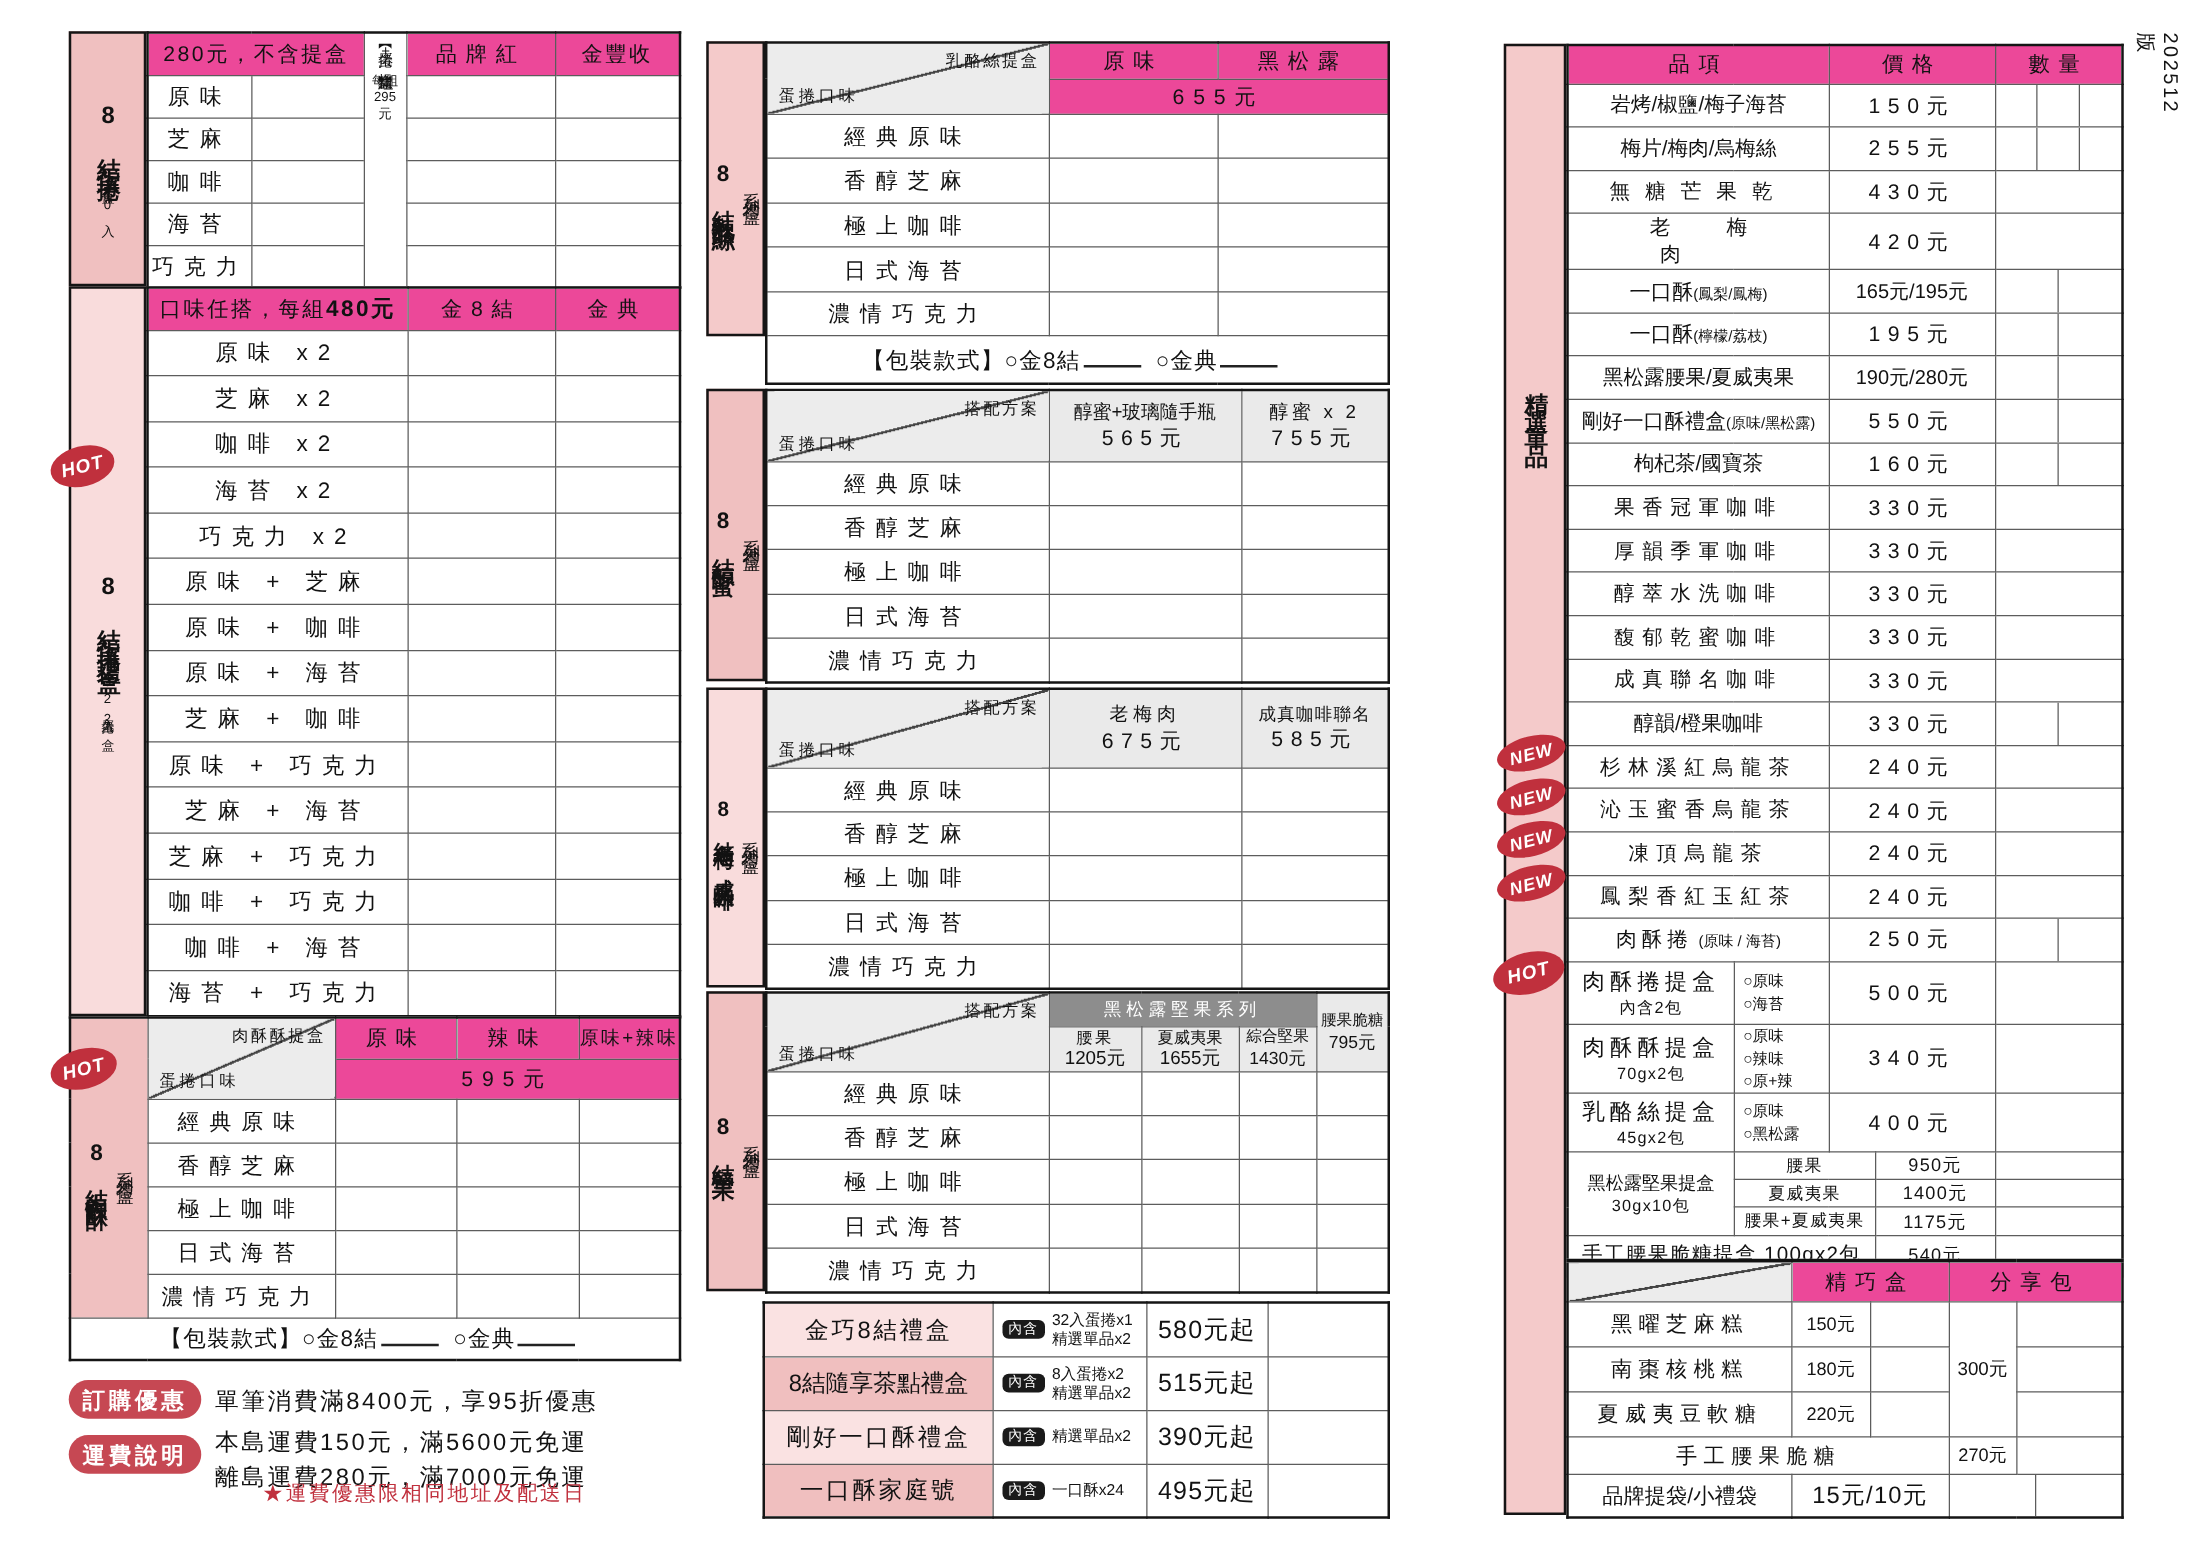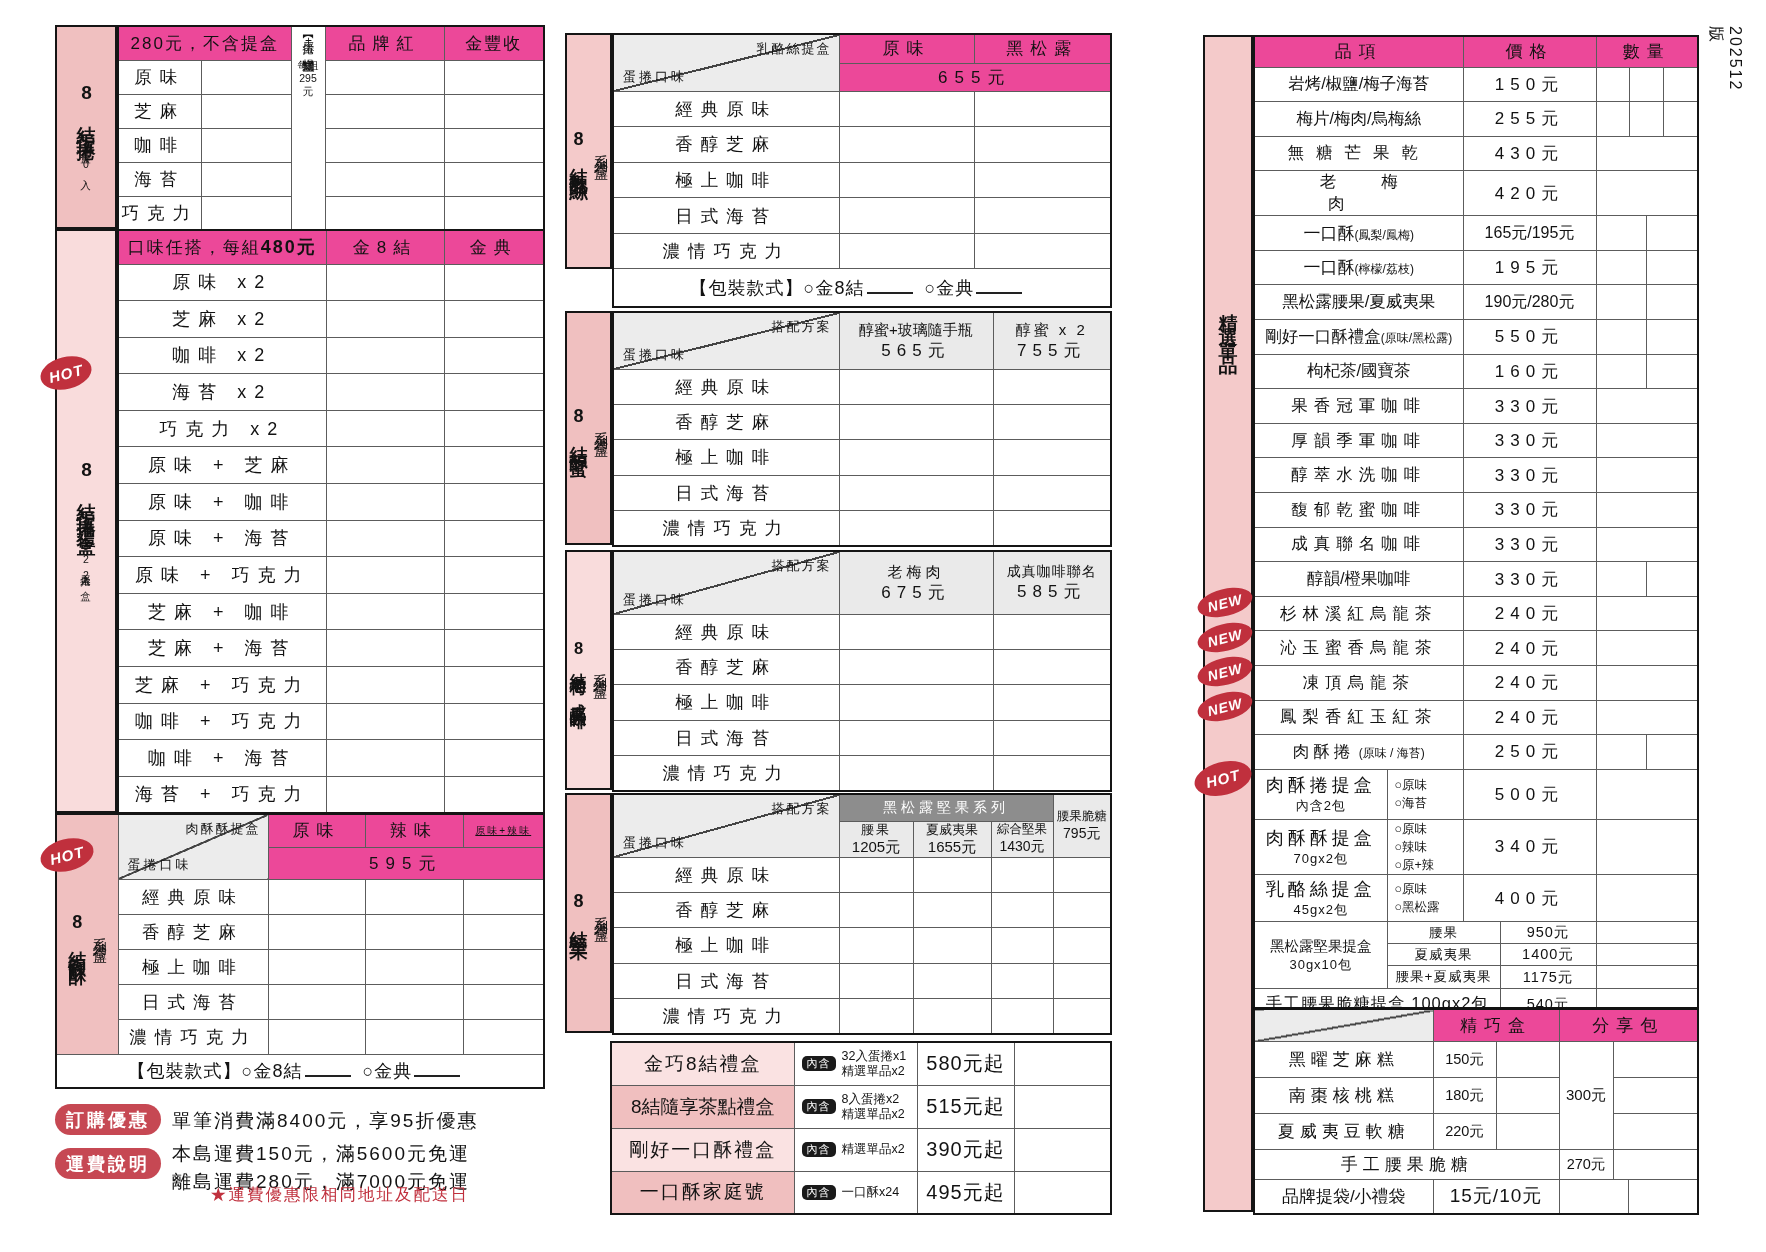--- a/index.html
+++ b/index.html
@@ -195,26 +195,26 @@
           <td class="lbl2">原味 + 咖啡</td>
           <td class="w"></td>
           <td class="w"></td>
         </tr>
     <tr style="height:36.6px">
           <td class="lbl2">原味 + 海苔</td>
           <td class="w"></td>
           <td class="w"></td>
         </tr>
     <tr style="height:36.6px">
+          <td class="lbl2">芝麻 + 咖啡</td>
+          <td class="w"></td>
+          <td class="w"></td>
+        </tr>
+    <tr style="height:36.6px">
           <td class="lbl2">原味 + 巧克力</td>
-          <td class="w"></td>
-          <td class="w"></td>
-        </tr>
-    <tr style="height:36.6px">
-          <td class="lbl2">芝麻 + 咖啡</td>
           <td class="w"></td>
           <td class="w"></td>
         </tr>
     <tr style="height:36.6px">
           <td class="lbl2">芝麻 + 海苔</td>
           <td class="w"></td>
           <td class="w"></td>
         </tr>
     <tr style="height:36.6px">
           <td class="lbl2">芝麻 + 巧克力</td>
@@ -254,21 +254,21 @@
           <div class="vmain" style="font-size:18px;letter-spacing:5px;">8結肉酥酥</div>
           <div class="vsub">系列禮盒</div>
         </div>
       </td>
       <td rowspan="2" class="diag">
         <span class="dt">肉酥酥提盒</span>
             <span class="db">蛋捲口味</span>
       </td>
       <td class="hdr sp2">原味</td>
       <td class="hdr sp2">辣味</td>
-      <td class="hdr" style="font-size:10px;text-decoration:underline;">原味+辣味</td>
+      <td class="hdr" style="font-size:15px;">原味+辣味</td>
     </tr>
     <tr style="height:32px">
           <td colspan="3" class="hdr sp2">595元</td>
         </tr>
     <tr style="height:35px">
           <td class="lbl">經典原味</td>
           <td class="w"></td>
           <td class="w"></td>
           <td class="w"></td>
         </tr>

